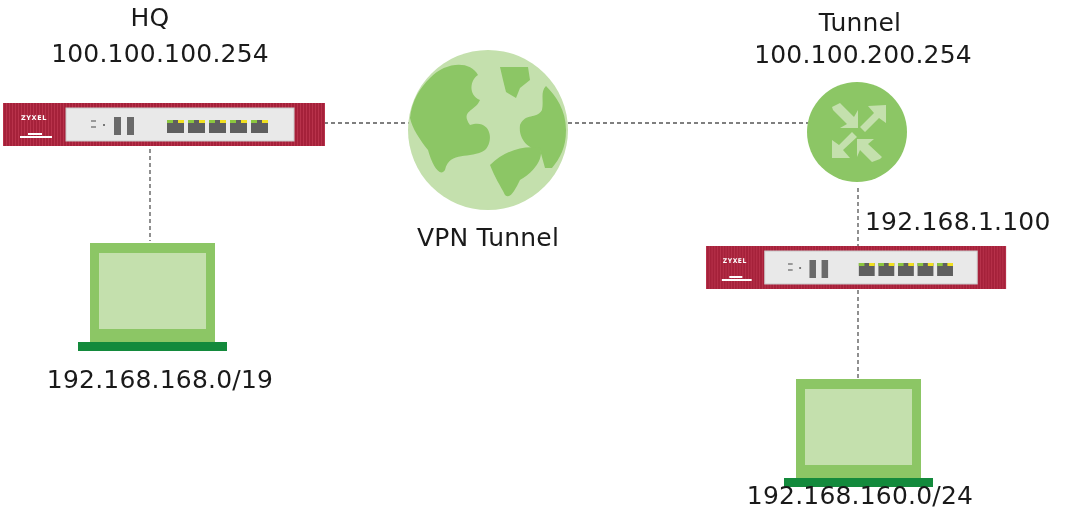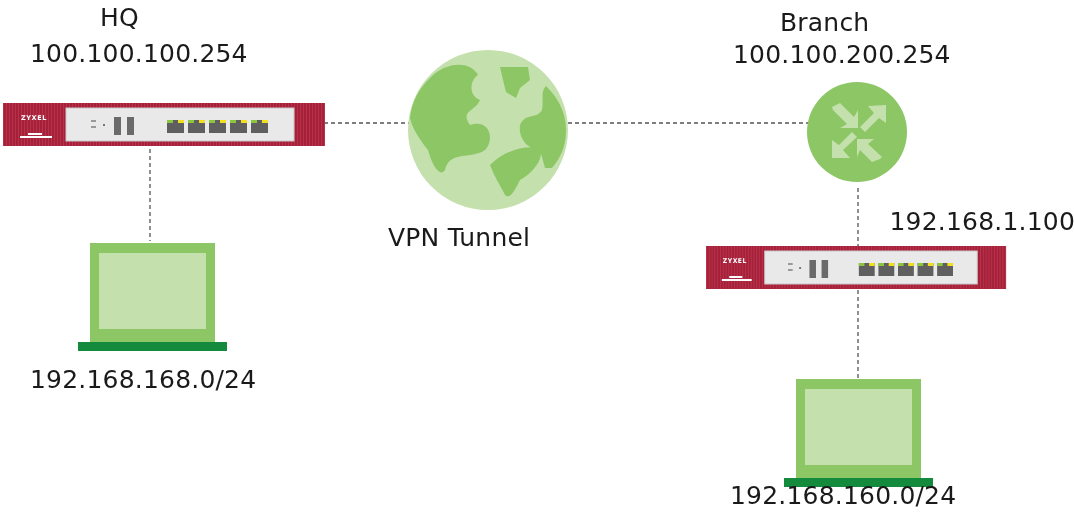--- a/index.html
+++ b/index.html
@@ -1,19 +1,19 @@
 <!DOCTYPE html>
 <html><head>
   <meta charset="utf-8">
   <style>
     html, body { margin: 0; padding: 0; background: #ffffff; }
     body { width: 1074px; height: 531px; position: relative; overflow: hidden;
            font-family: "DejaVu Sans", sans-serif; color: #1a1a1a; }
     .lbl { position: absolute; font-size: 25px; line-height: 30px; white-space: nowrap;
-           letter-spacing: 0.2px; }
+           text-align: center; letter-spacing: 0.2px; }
     svg.diagram { position: absolute; left: 0; top: 0; }
   </style>
 </head>
 <body>
 
 <svg class="diagram" width="1074" height="531" viewBox="0 0 1074 531">
   <defs>
     <pattern id="redstripe" width="3" height="10" patternUnits="userSpaceOnUse">
       <rect width="3" height="10" fill="#a5213a"></rect>
       <rect width="1" height="10" fill="#b8324b"></rect>
@@ -93,22 +93,22 @@
   </g>
 
   <g transform="translate(776,379)">
     <use href="#laptop"></use>
   </g>
 </svg>
 
 <div class="lbl" style="left:100px; top:3px; width:100px;">HQ</div>
 <div class="lbl" style="left:30px; top:39px; width:260px;">100.100.100.254</div>
 
-<div class="lbl" style="left:780px; top:8px; width:160px;">Branch</div>
+<div class="lbl" style="left:780px; top:8px; width:160px;">Tunnel</div>
 <div class="lbl" style="left:733px; top:40px; width:260px;">100.100.200.254</div>
 
 <div class="lbl" style="left:388px; top:223px; width:200px;">VPN Tunnel</div>
 
-<div class="lbl" style="left:865px; top:207px; width:210px; text-align:right;">192.168.1.100</div>
+<div class="lbl" style="left:865px; top:207px; width:210px; text-align:left;">192.168.1.100</div>
 
-<div class="lbl" style="left:30px; top:365px; width:260px;">192.168.168.0/24</div>
+<div class="lbl" style="left:30px; top:365px; width:260px;">192.168.168.0/19</div>
 
 <div class="lbl" style="left:730px; top:481px; width:260px;">192.168.160.0/24</div>
 
 </body></html>

